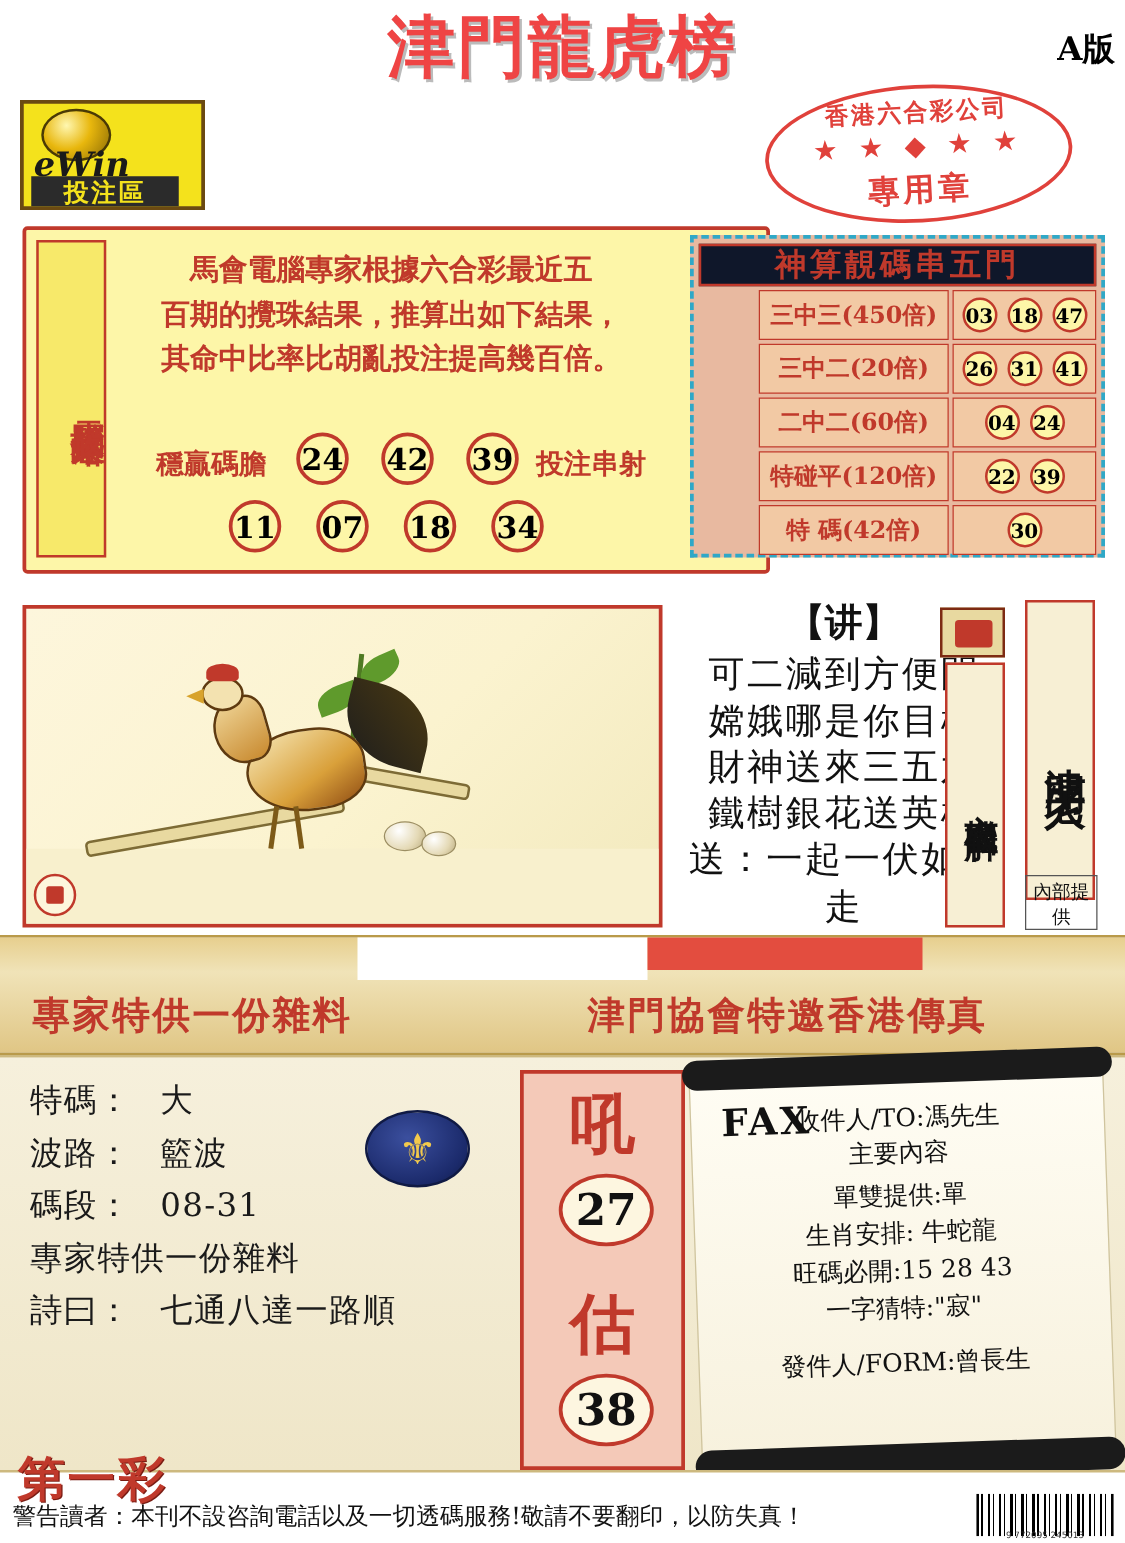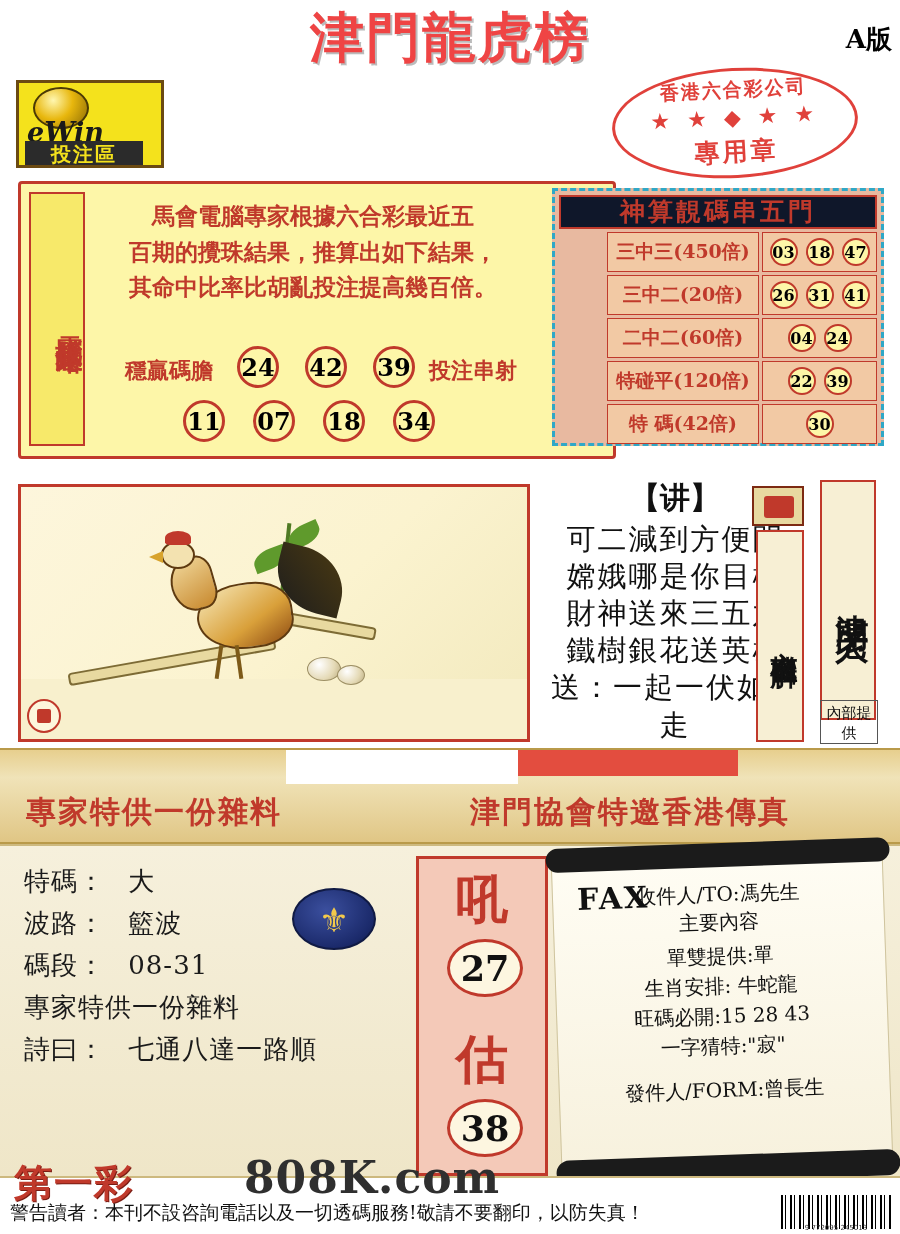--- a/index.html
+++ b/index.html
@@ -619,18 +619,17 @@
     <div class="fax-line" style="top:56px;">主要內容</div>
     <div class="fax-line" style="top:90px;">單雙提供:單</div>
     <div class="fax-line" style="top:120px;">生肖安排: 牛蛇龍</div>
     <div class="fax-line" style="top:150px;">旺碼必開:15 28 43</div>
     <div class="fax-line" style="top:180px;">一字猜特:"寂"</div>
     <div class="fax-line" style="top:224px;">發件人/FORM:曾長生</div>
   </div>
 
   <div class="bottom-bar"></div>
   <div class="footer-brand">第一彩</div>
-  <div class="footer-url">808K.com</div>
   <div class="footer-note">警告讀者：本刊不設咨詢電話以及一切透碼服務!敬請不要翻印，以防失真！</div>
   <div class="barcode"></div>
   <div class="barcode-label">9 772095 245013</div>
 
 </div>
 
 </body></html>

